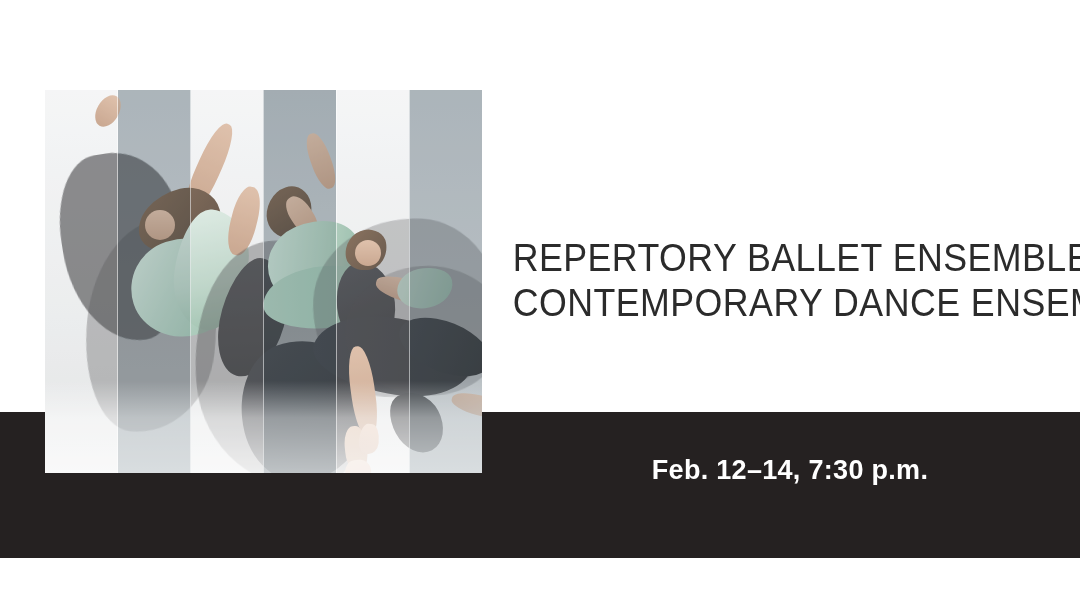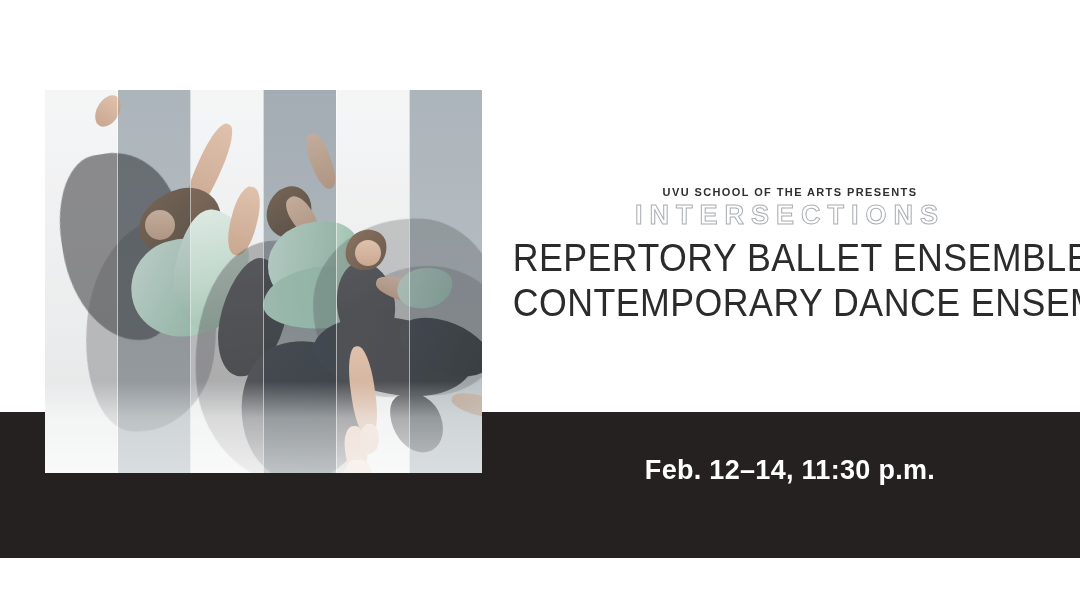--- a/index.html
+++ b/index.html
@@ -241,29 +241,27 @@
     <div class="seams">
       <div class="seam"></div>
       <div class="seam"></div>
       <div class="seam"></div>
       <div class="seam"></div>
       <div class="seam"></div>
       <div class="seam"></div>
     </div>
   </div>
 
-  <div class="presents">UVU SCHOOL OF THE ARTS PRESENTS</div>
-  <div class="intersections">INTERSECTIONS</div>
 
   <div class="title">
     <span class="ln">REPERTORY BALLET ENSEMBLE &amp;</span>
     <span class="ln">CONTEMPORARY DANCE ENSEMBLE</span>
   </div>
 
-  <div class="datetime">Feb. 12–14, 11:30 p.m.</div>
+  <div class="datetime">Feb. 12–14, 7:30 p.m.</div>
 
   <div class="footer">
 
     
 
     
 
     
     
   </div>

